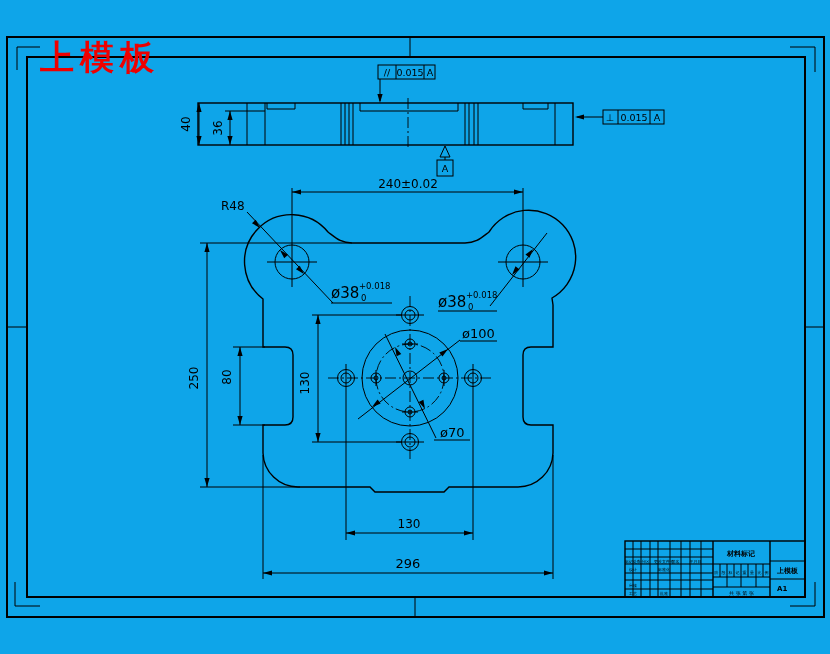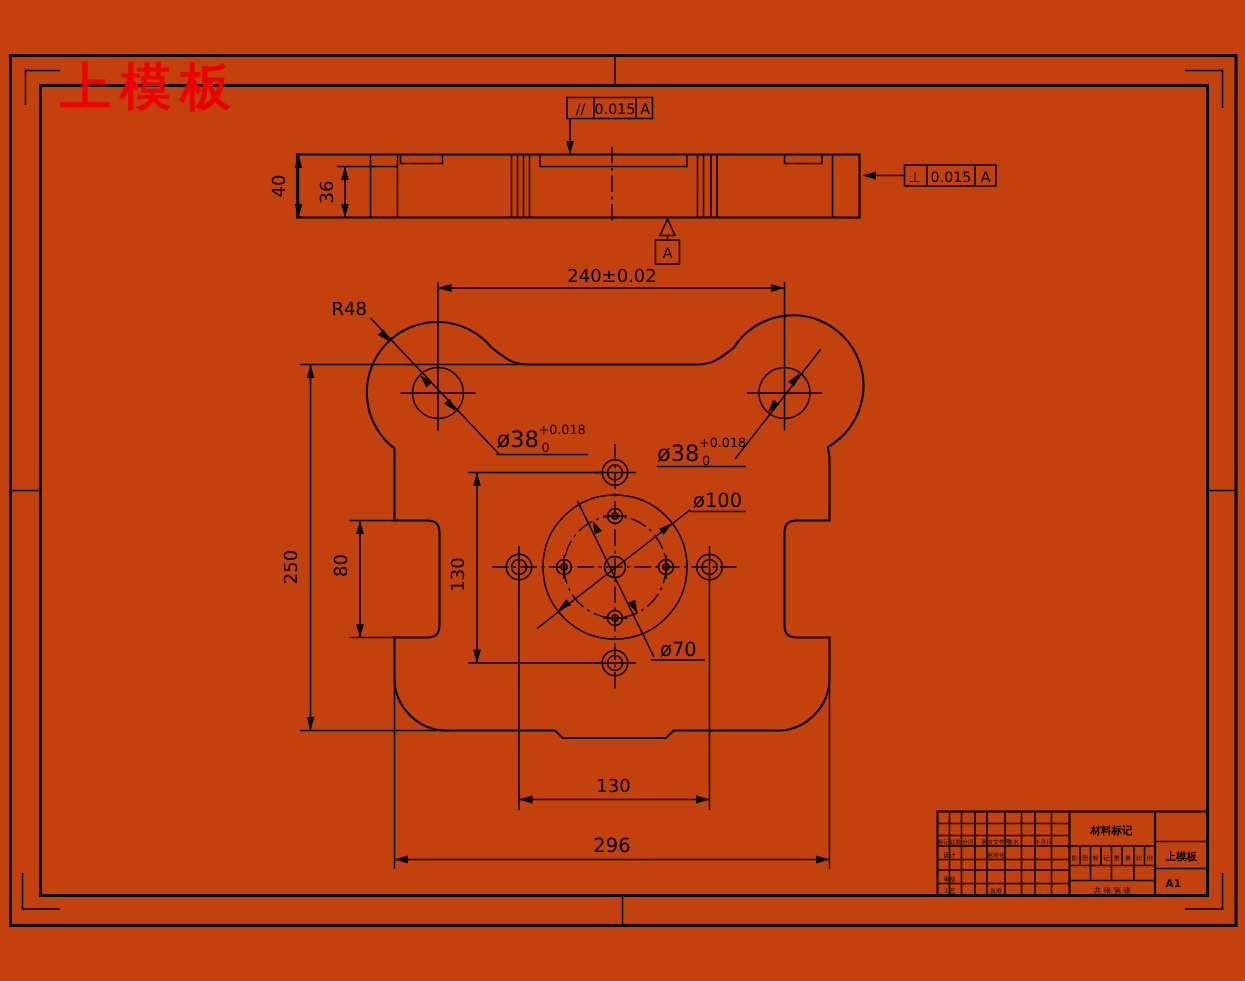--- a/index.html
+++ b/index.html
@@ -1,16 +1,16 @@
 <!DOCTYPE html>
 <html><head>
 <meta charset="utf-8">
 <style>
   html,body{margin:0;padding:0;background:#fff;}
-  #sheet{position:relative;width:830px;height:654px;background:#c2410c;overflow:hidden;}
+  #sheet{position:relative;width:830px;height:654px;background:#0ea5e9;overflow:hidden;}
   svg{position:absolute;left:0;top:0;}
   svg text{fill:#000;font-family:"DejaVu Sans",sans-serif;}
   .thin{stroke:#000;stroke-width:1;fill:none;}
   .med{stroke:#000;stroke-width:1.4;fill:none;}
   .thick{stroke:#000;stroke-width:2;fill:none;}
   .cl{stroke:#000;stroke-width:0.9;fill:none;stroke-dasharray:11 3 2 3;}
   .arr{fill:#000;stroke:none;}
   .dim{font-size:12px;}
   .dimb{font-size:13px;}
   .big{font-size:15px;}

